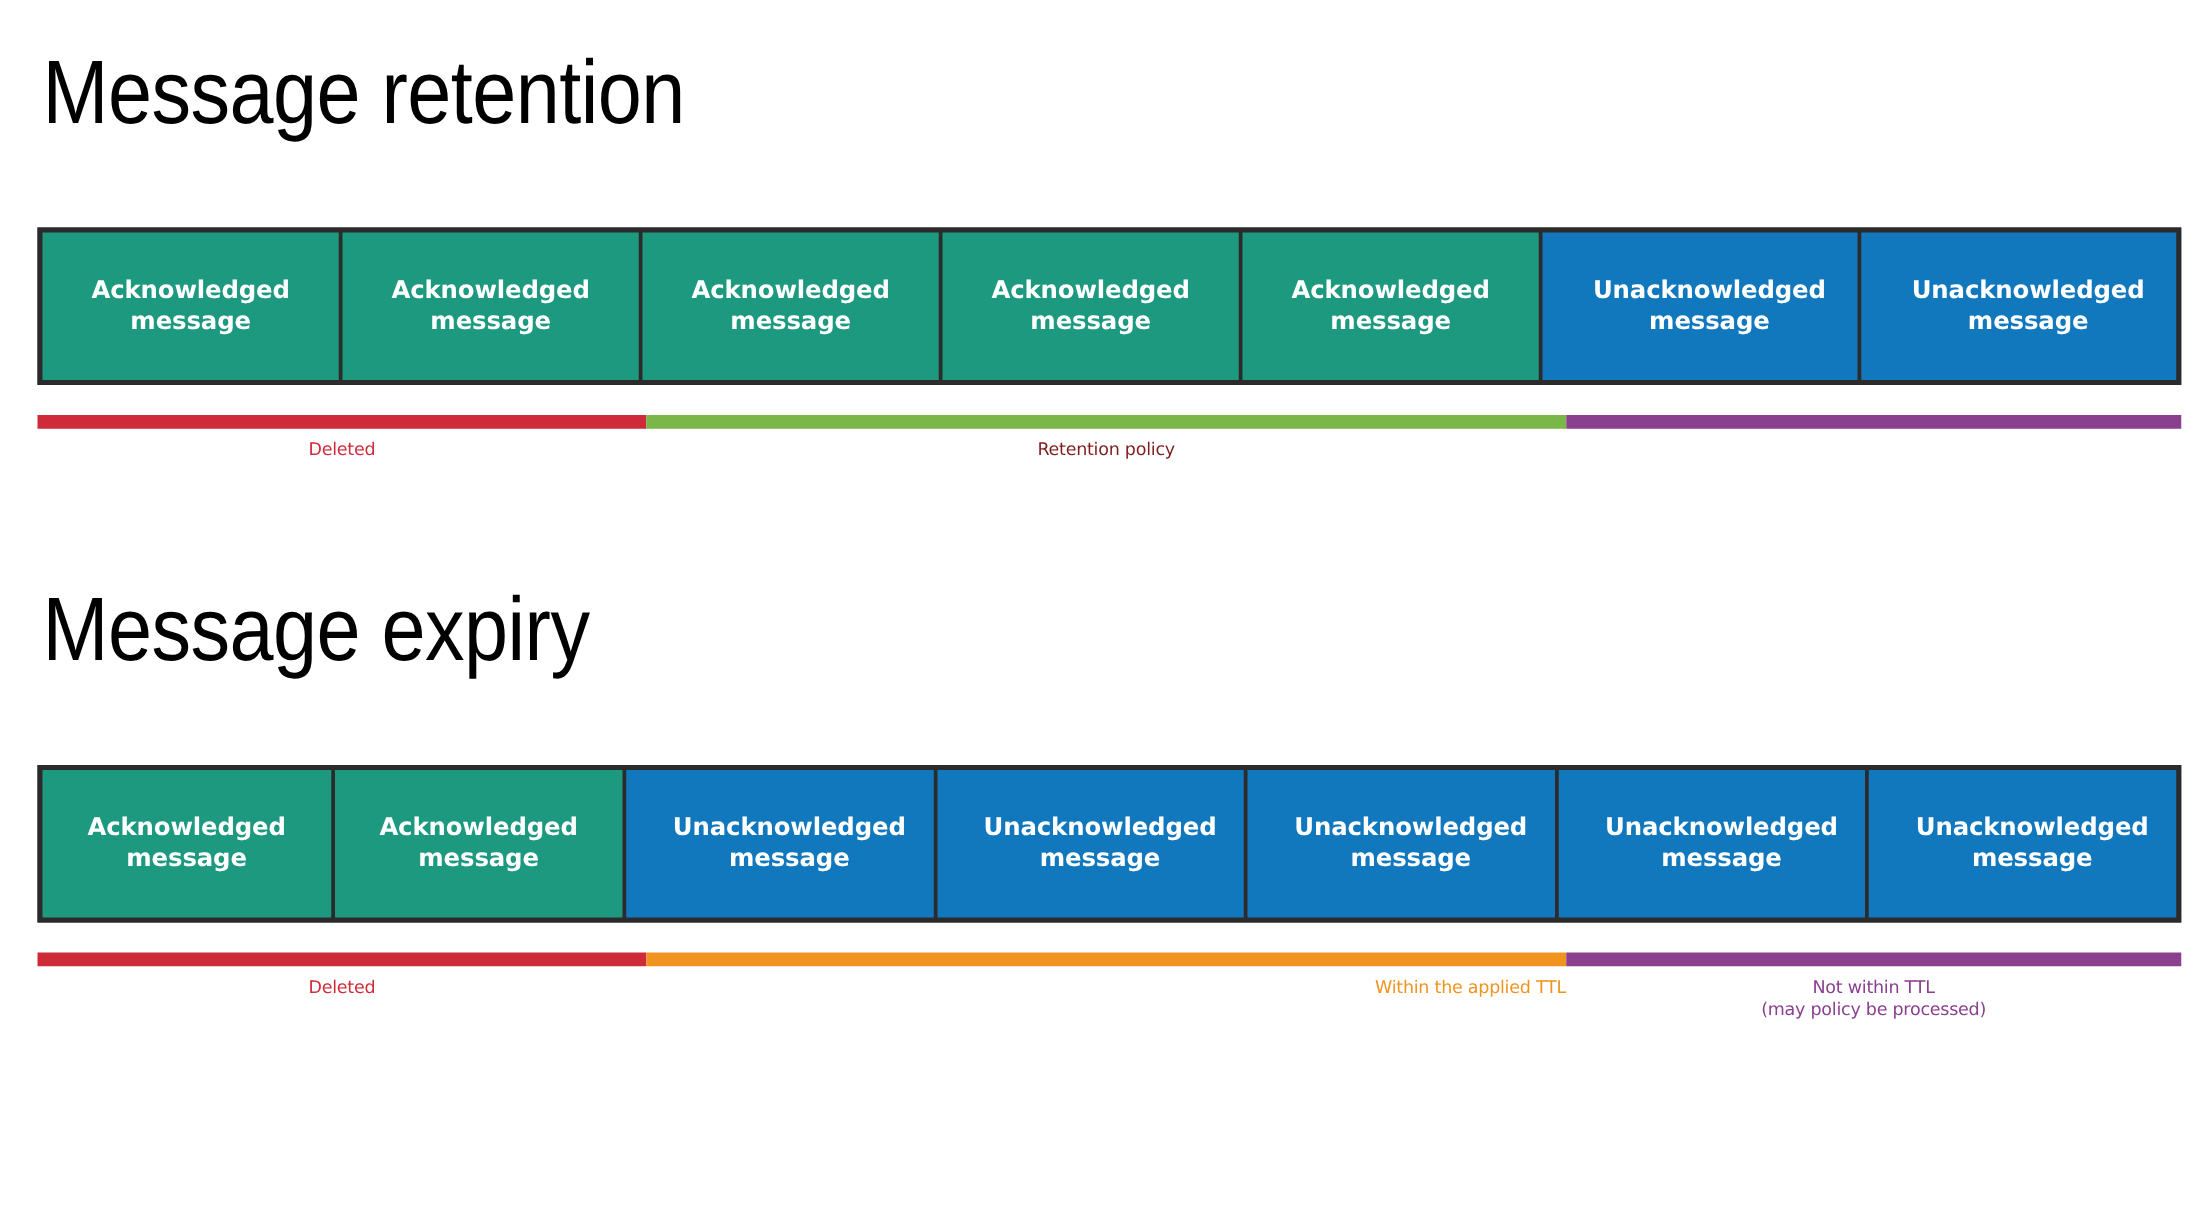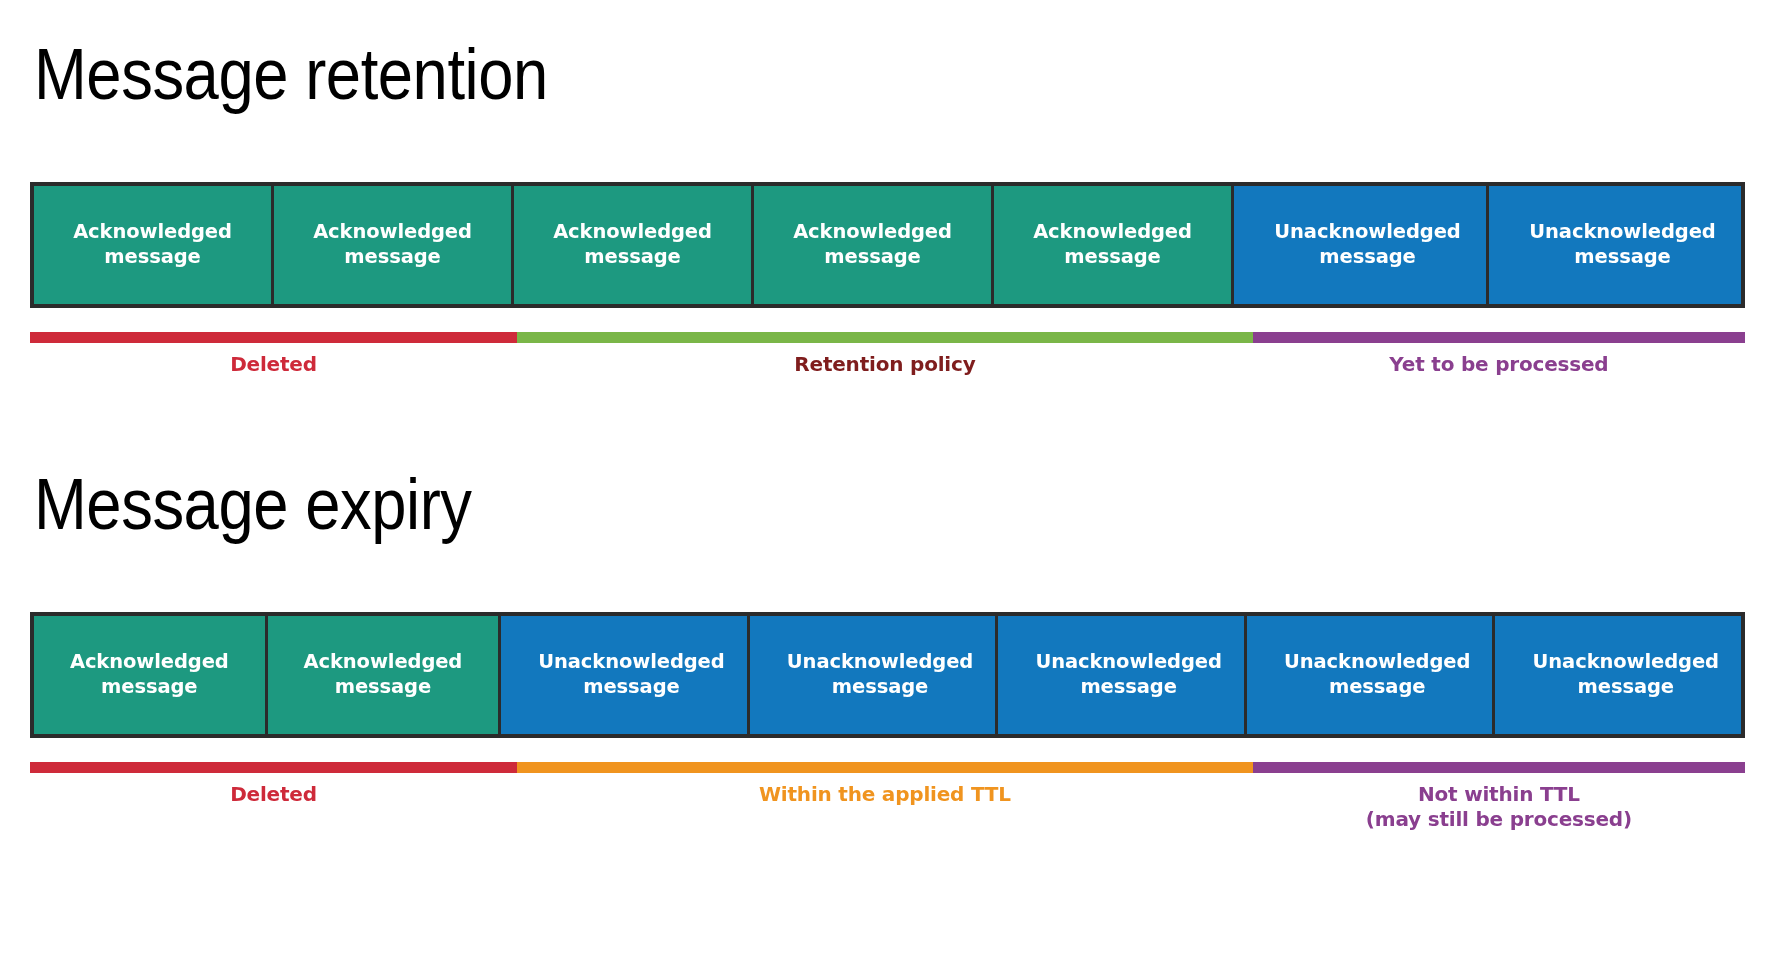--- a/index.html
+++ b/index.html
@@ -83,22 +83,22 @@
     position: absolute;
     left: 30px;
     top: 352px;
     width: 1715px;
     height: 70px;
   }
   .legend-label {
     position: absolute;
     top: 0;
     text-align: center;
-    font-size: 20px;
-    font-weight: bold;
+    font-size: 14px;
+    font-weight: normal;
     line-height: 1.25;
     letter-spacing: -0.2px;
     white-space: pre-line;
   }
 
   
   #section-expiry .section-title { top: 38px; }
 </style>
 </head>
 <body>
@@ -123,21 +123,20 @@
 message</div>
       </div>
       <div class="legend-bar">
         <div class="legend-seg" style="background: rgb(206, 42, 58); width: 28.4%;"></div>
         <div class="legend-seg" style="background: rgb(122, 182, 72); width: 42.9%;"></div>
         <div class="legend-seg" style="background: rgb(138, 63, 143); width: 28.7%;"></div>
       </div>
       <div class="legend-labels">
         <div class="legend-label" style="color: rgb(206, 42, 58); left: 0%; width: 28.4%;">Deleted</div>
         <div class="legend-label" style="color: #7f1d1d; left: 28.4%; width: 42.9%;">Retention policy</div>
-        <div class="legend-label" style="color: rgb(138, 63, 143); left: 71.3%; width: 28.7%;">Yet to be processed</div>
       </div>
     </div>
     <div class="section" id="section-expiry" style="top: 430px;">
       <div class="section-title">Message expiry</div>
       <div class="msg-row">
         <div class="msg-box ack" style="background: rgb(29, 153, 128);">Acknowledged
 message</div>
         <div class="msg-box ack" style="background: rgb(29, 153, 128);">Acknowledged
 message</div>
         <div class="msg-box unack" style="background: rgb(18, 120, 190);">Unacknowledged
@@ -151,18 +150,18 @@
         <div class="msg-box unack" style="background: rgb(18, 120, 190);">Unacknowledged
 message</div>
       </div>
       <div class="legend-bar">
         <div class="legend-seg" style="background: rgb(206, 42, 58); width: 28.4%;"></div>
         <div class="legend-seg" style="background: rgb(240, 148, 31); width: 42.9%;"></div>
         <div class="legend-seg" style="background: rgb(138, 63, 143); width: 28.7%;"></div>
       </div>
       <div class="legend-labels">
         <div class="legend-label" style="color: rgb(206, 42, 58); left: 0%; width: 28.4%;">Deleted</div>
-        <div class="legend-label" style="color: rgb(240, 148, 31); left: 28.4%; width: 42.9%;">Within the applied TTL</div>
+        <div class="legend-label" style="color: rgb(240, 148, 31); left: 28.4%; width: 42.9%; text-align: right;">Within the applied TTL</div>
         <div class="legend-label" style="color: rgb(138, 63, 143); left: 71.3%; width: 28.7%;">Not within TTL
-(may still be processed)</div>
+(may policy be processed)</div>
       </div>
     </div>
   </div>
 
 </body></html>

